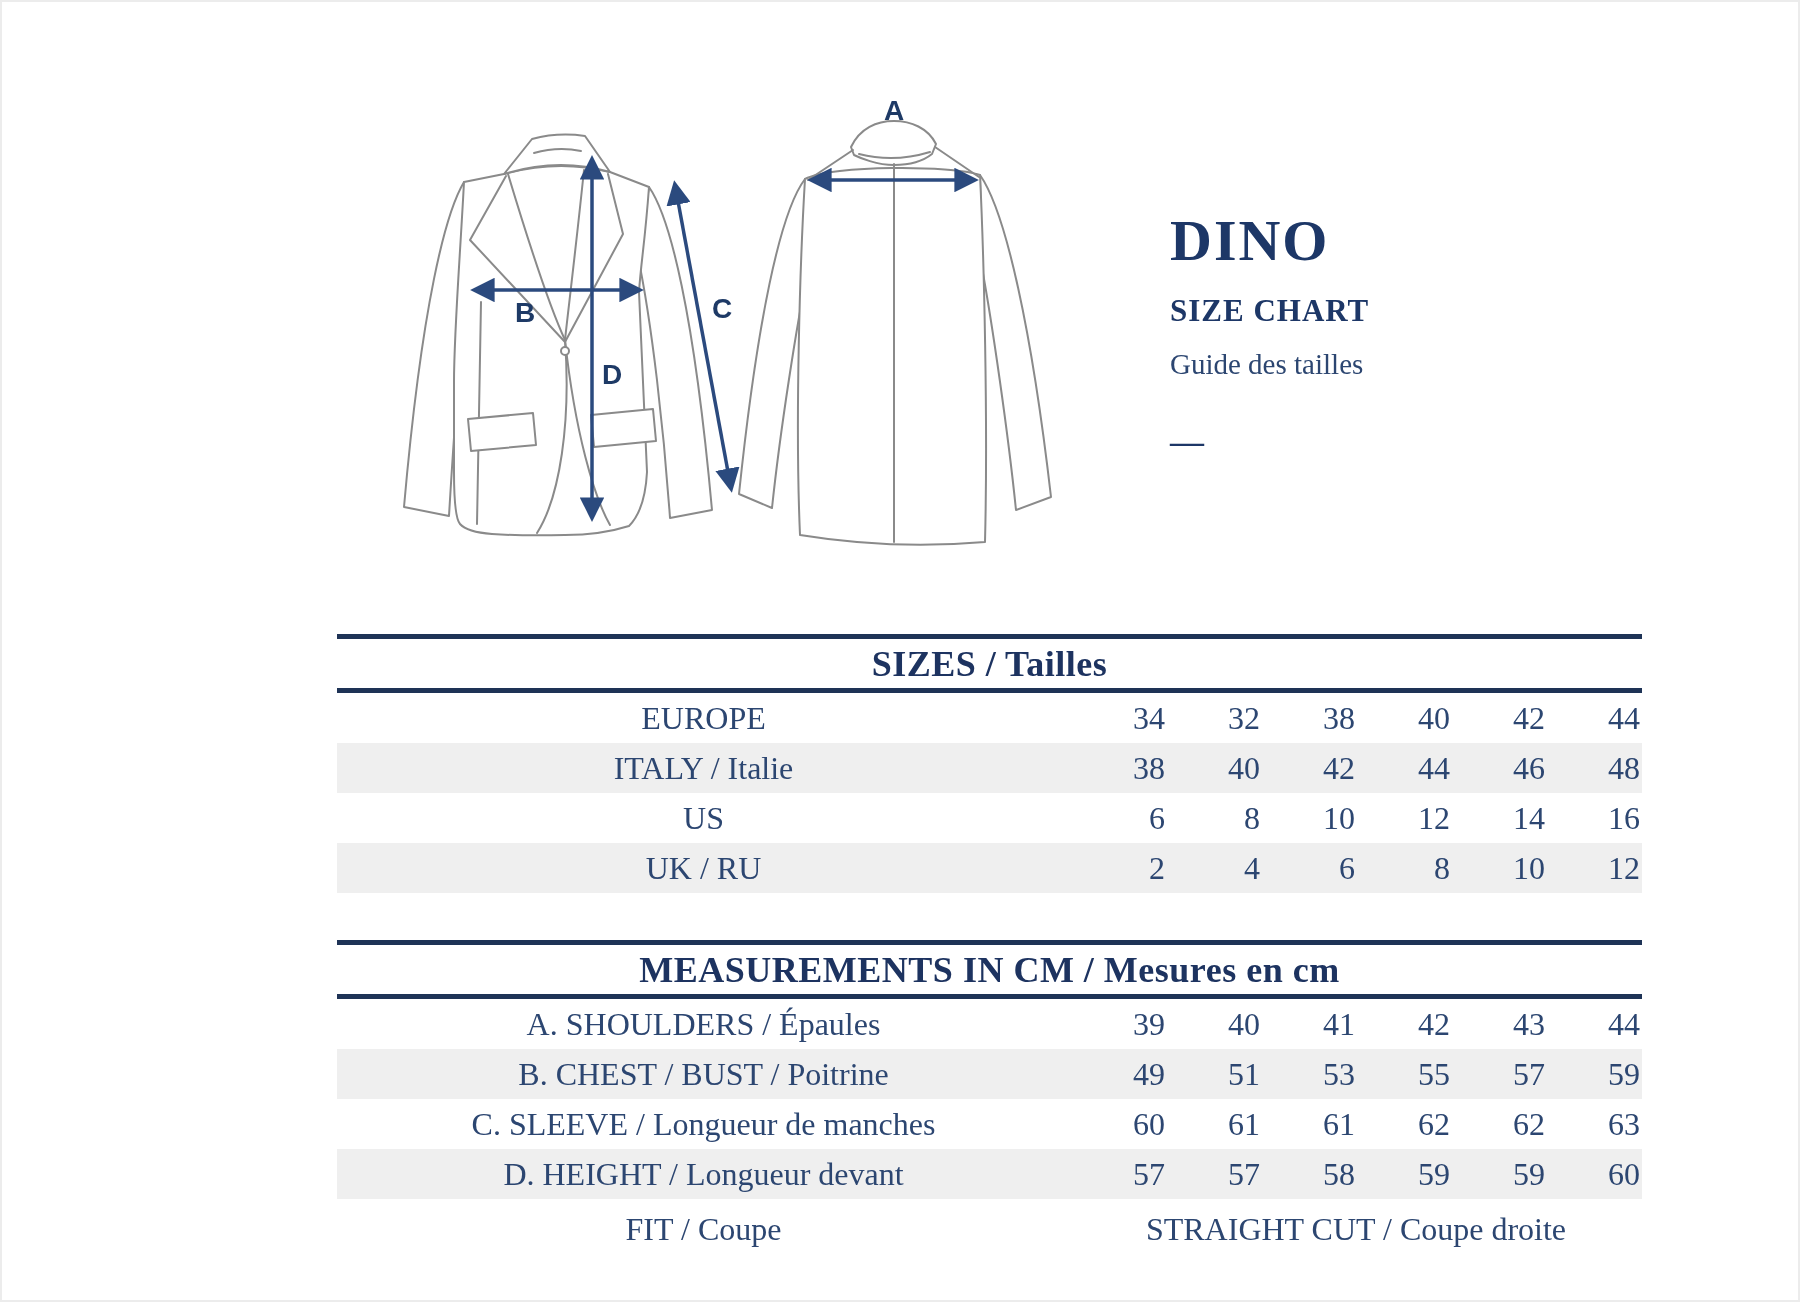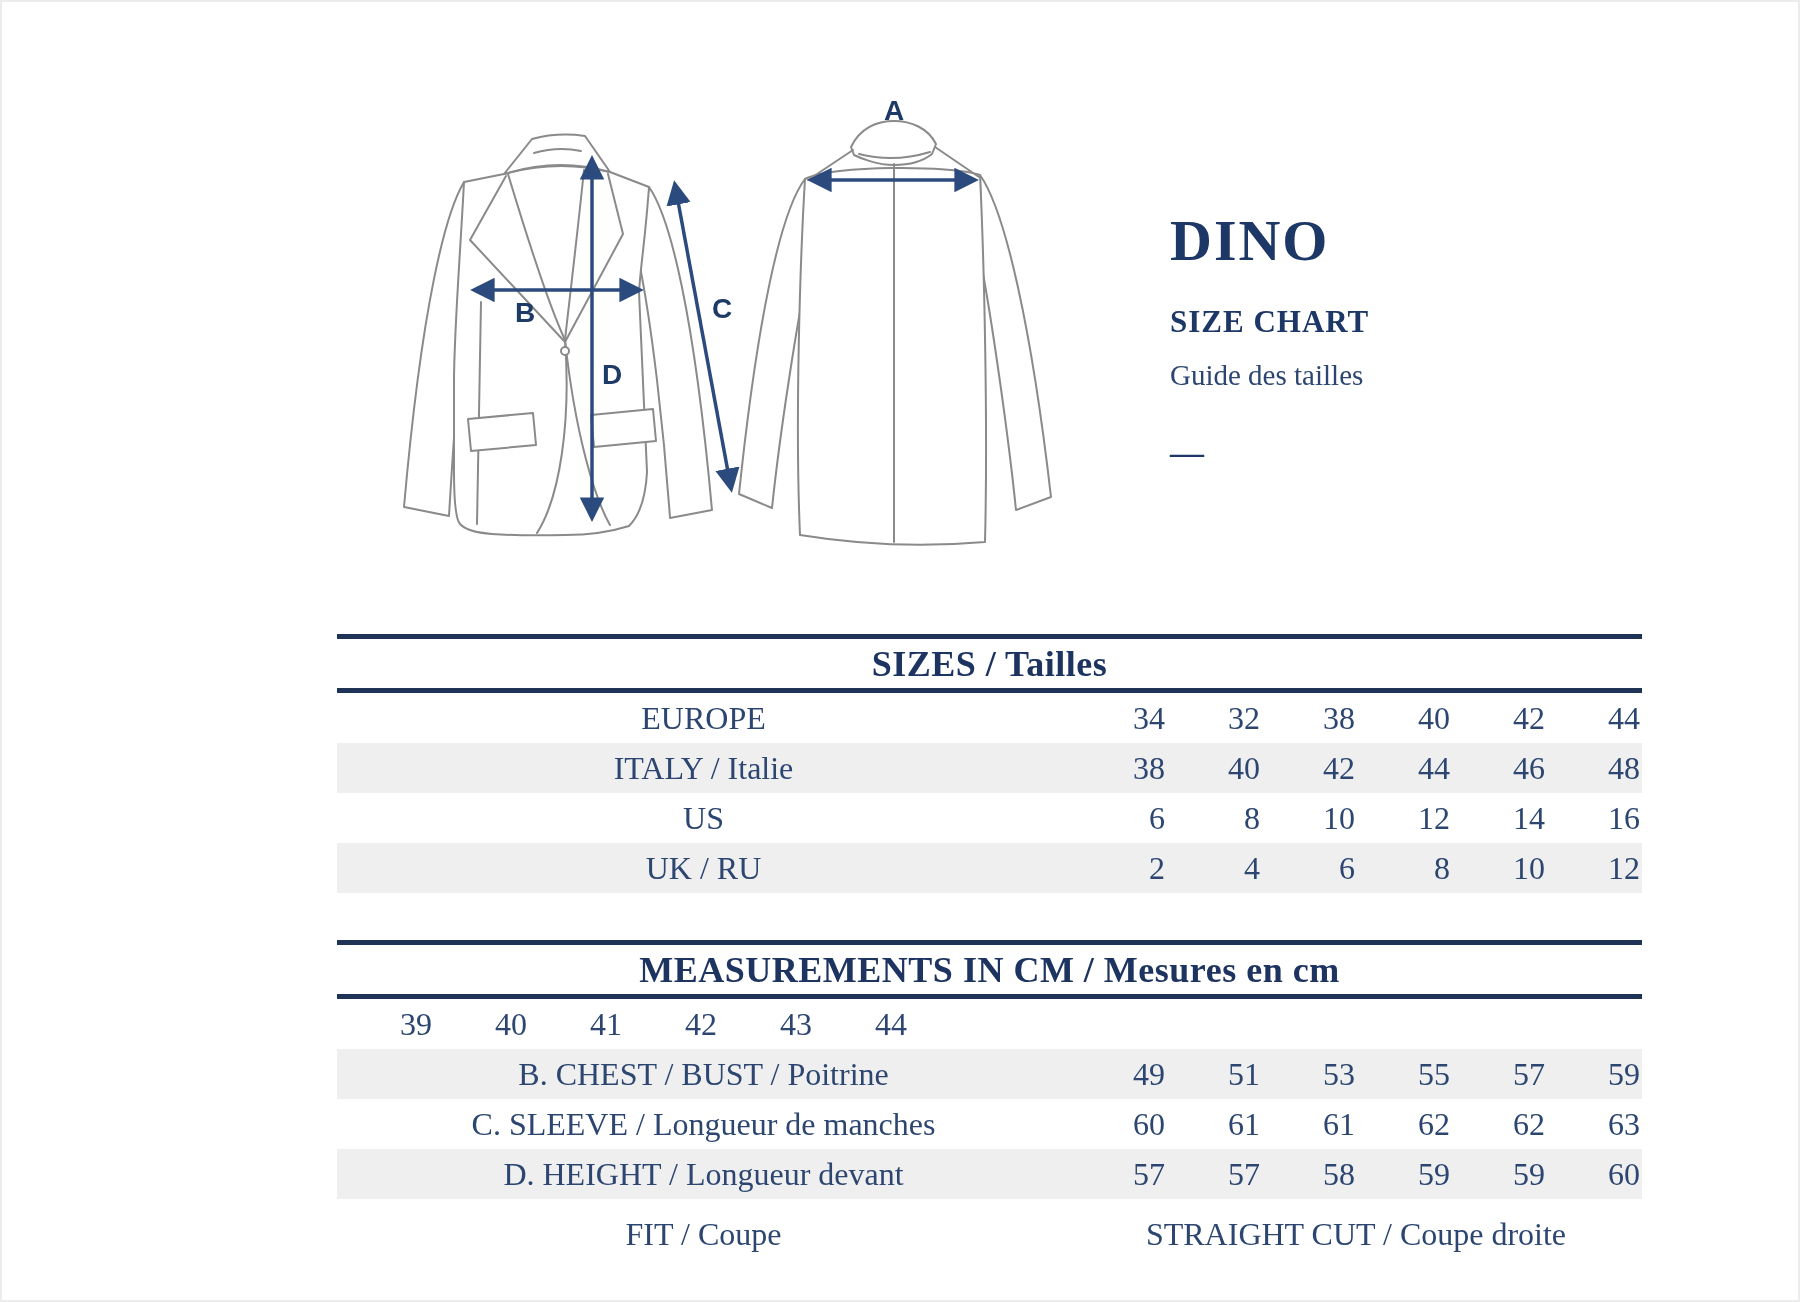--- a/index.html
+++ b/index.html
@@ -13,21 +13,21 @@
     font-family:"Liberation Serif","DejaVu Serif",serif;
     color:#2c4671;
   }
   
   .title-block{position:absolute;left:1168px;top:210px;}
   .product-name{
     font-size:58px;font-weight:bold;color:#1d3767;
     letter-spacing:2px;line-height:1;
   }
   .chart-title{
-    margin-top:36px;
+    margin-top:25px;
     font-size:31px;font-weight:bold;color:#1d3767;
     letter-spacing:1px;line-height:1;
   }
   .chart-subtitle{
     margin-top:24px;
     font-size:29px;color:#2c4671;line-height:1;
   }
   .dash{
     margin-top:46px;
     font-size:34px;font-weight:bold;color:#1d3767;line-height:1;
@@ -42,21 +42,21 @@
     font-size:36px;font-weight:bold;color:#1d3360;letter-spacing:0.5px;
   }
   .trow{display:flex;height:50px;align-items:center;}
   .trow.alt{background:#efefef;}
   .tlabel{
     width:733px;text-align:center;font-size:32px;color:#2c4671;
   }
   .tval{
     width:95px;text-align:right;font-size:32px;color:#2c4671;
   }
-  .fit-row{height:58px;align-items:center;padding-top:12px;box-sizing:border-box;}
+  .fit-row{height:58px;align-items:flex-start;padding-top:12px;box-sizing:border-box;}
   .tspan{
     width:572px;text-align:center;font-size:32px;color:#2c4671;
   }
   
   .diagram{position:absolute;left:330px;top:75px;}
   .jacket{fill:#ffffff;stroke:#8a8a8a;stroke-width:2;stroke-linejoin:round;}
   .jacket-line{fill:none;stroke:#8a8a8a;stroke-width:2;stroke-linejoin:round;stroke-linecap:round;}
   .measure{stroke:#2b4a7e;stroke-width:3.5;fill:none;}
   .measure-label{
     font-family:"Liberation Sans","DejaVu Sans",sans-serif;
@@ -169,20 +169,21 @@
       <div class="tval">12</div>
     </div>
   </div>
 
   <div class="table measurements-table">
     <div class="rule"></div>
     <div class="theading">MEASUREMENTS IN CM / Mesures en cm</div>
     <div class="rule"></div>
 
     <div class="trow">
+      <div class="tlabel">A. SHOULDERS / Épaules</div>
       <div class="tval">39</div>
       <div class="tval">40</div>
       <div class="tval">41</div>
       <div class="tval">42</div>
       <div class="tval">43</div>
       <div class="tval">44</div>
     </div>
     <div class="trow alt">
       <div class="tlabel">B. CHEST / BUST / Poitrine</div>
       <div class="tval">49</div>

